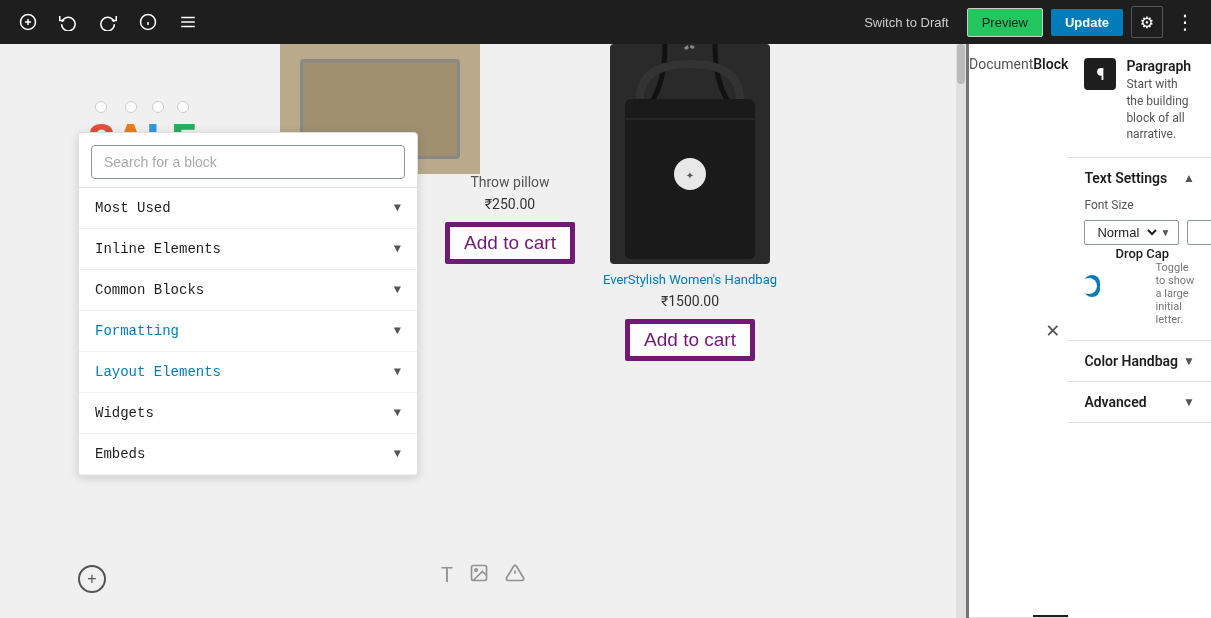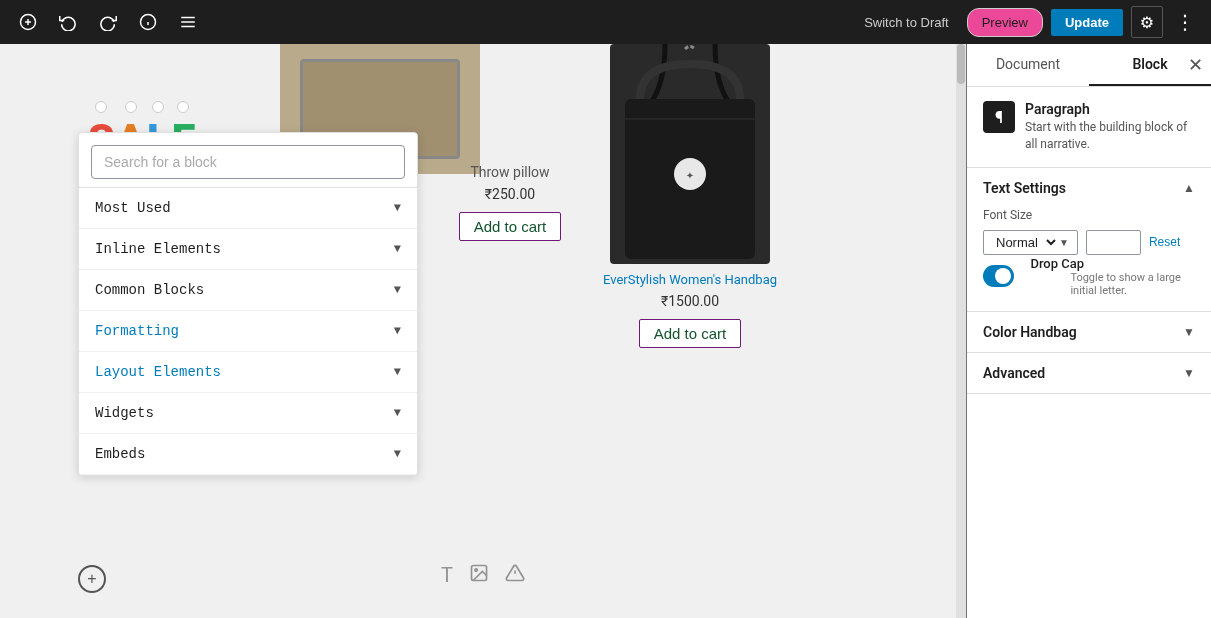--- a/index.html
+++ b/index.html
@@ -15,22 +15,22 @@
       width: 32px; height: 32px; display: flex; align-items: center; justify-content: center;
       border-radius: 2px; font-size: 18px;
     }
     .toolbar-spacer { flex: 1; }
     .toolbar-right { display: flex; align-items: center; gap: 8px; }
     .btn-switch-draft {
       background: none; border: none; color: #ccc; cursor: pointer;
       font-size: 13px; padding: 6px 10px;
     }
     .btn-preview {
-      background: #ec4899; border: 1px solid #ccc; color: #1e1e1e;
-      cursor: pointer; font-size: 13px; padding: 6px 14px; border-radius: 12px;
+      background: #22c55e; border: 1px solid #ccc; color: #1e1e1e;
+      cursor: pointer; font-size: 13px; padding: 6px 14px; border-radius: 2px;
     }
     .btn-update {
       background: #007cba; border: none; color: #fff;
       cursor: pointer; font-size: 13px; padding: 6px 14px; border-radius: 2px; font-weight: 600;
     }
     .toolbar-gear {
       background: #1e1e1e; border: 1px solid #555; color: #fff;
       cursor: pointer; width: 32px; height: 32px; display: flex; align-items: center; justify-content: center;
       border-radius: 2px; font-size: 16px;
     }
@@ -66,22 +66,22 @@
     .block-search input::placeholder { color: #aaa; }
     .block-list { overflow-y: auto; font-family: Liberation Mono, monospace; }
     .block-category {
       display: flex; align-items: center; justify-content: space-between;
       padding: 12px 16px; cursor: pointer; border-bottom: 1px solid #f0f0f0;
     }
     .block-category-label { font-size: 14px; color: #1e1e1e; }
     .block-category-label.blue { color: #007cba; }
     .block-category-chevron { color: #555; font-size: 12px; }
     .btn-add-to-cart {
-      border: 1px solid #701a75; background: #fff; padding: 5px 14px;
-      font-size: 15px; cursor: pointer; border-radius: 2px; color: #14532d;
+      border: 5px solid #701a75; background: #fff; padding: 5px 14px;
+      font-size: 19px; cursor: pointer; border-radius: 2px; color: #701a75;
     }
     .handbag-img {
       width: 160px; height: 220px; background: #2a2a2a; border-radius: 4px;
       margin: 0 auto 8px; position: relative; overflow: hidden;
     }
 
     
     .bottom-icons {
       position: absolute; bottom: 30px; left: 50%; transform: translateX(-50%);
       display: flex; gap: 16px; color: #555;
@@ -91,22 +91,22 @@
     
     .add-block-btn {
       position: absolute; bottom: 25px; left: 78px;
       width: 28px; height: 28px; border: 2px solid #555; border-radius: 50%;
       background: none; cursor: pointer; display: flex; align-items: center; justify-content: center;
       font-size: 16px; color: #555;
     }
 
     
     .right-sidebar {
-      width: 245px; background: #fff; border-left: 1px solid #737373;
-      display: flex; flex-direction: column; overflow: hidden;
+      width: 245px; background: #fff; border-left: 3px solid #737373;
+      display: flex; flex-direction: row; overflow: hidden;
     }
     .sidebar-tabs {
       display: flex; border-bottom: 1px solid #ddd; position: relative;
     }
     .sidebar-tab {
       flex: 1; text-align: center; padding: 12px 0;
       font-size: 14px; cursor: pointer; color: #555;
     }
     .sidebar-tab.active { color: #1e1e1e; font-weight: 600; border-bottom: 2px solid #1e1e1e; }
     .sidebar-close {
@@ -255,21 +255,21 @@
           <div class="tag-top" style="background:#fff; border:1px solid #ccc;"></div>
           <span class="sale-e">E</span>
         </div>
       </div>
     </div>
 
     <div style="position:absolute; top:0; left:280px; width:200px; height:130px; background:#b8aa8a; display:flex; align-items:center; justify-content:center;">
       <div style="width:160px; height:100px; background:#a09070; border:3px solid #888; border-radius:4px;"></div>
     </div>
 
-    <div style="position:absolute; top:120px; left:430px; text-align:center; width:160px;">
+    <div style="position:absolute; top:130px; left:430px; text-align:center; width:160px;">
       <div style="font-size:14px; color:#555; margin-bottom:6px;">Throw pillow</div>
       <div style="font-size:14px; color:#333; margin-bottom:10px;">₹250.00</div>
       <button class="btn-add-to-cart">Add to cart</button>
     </div>
 
     <div style="position:absolute; top:0; left:590px; text-align:center; width:200px;">
       <div class="handbag-img">
         
         <svg width="160" height="220" viewBox="0 0 160 220" xmlns="http://www.w3.org/2000/svg">
 

